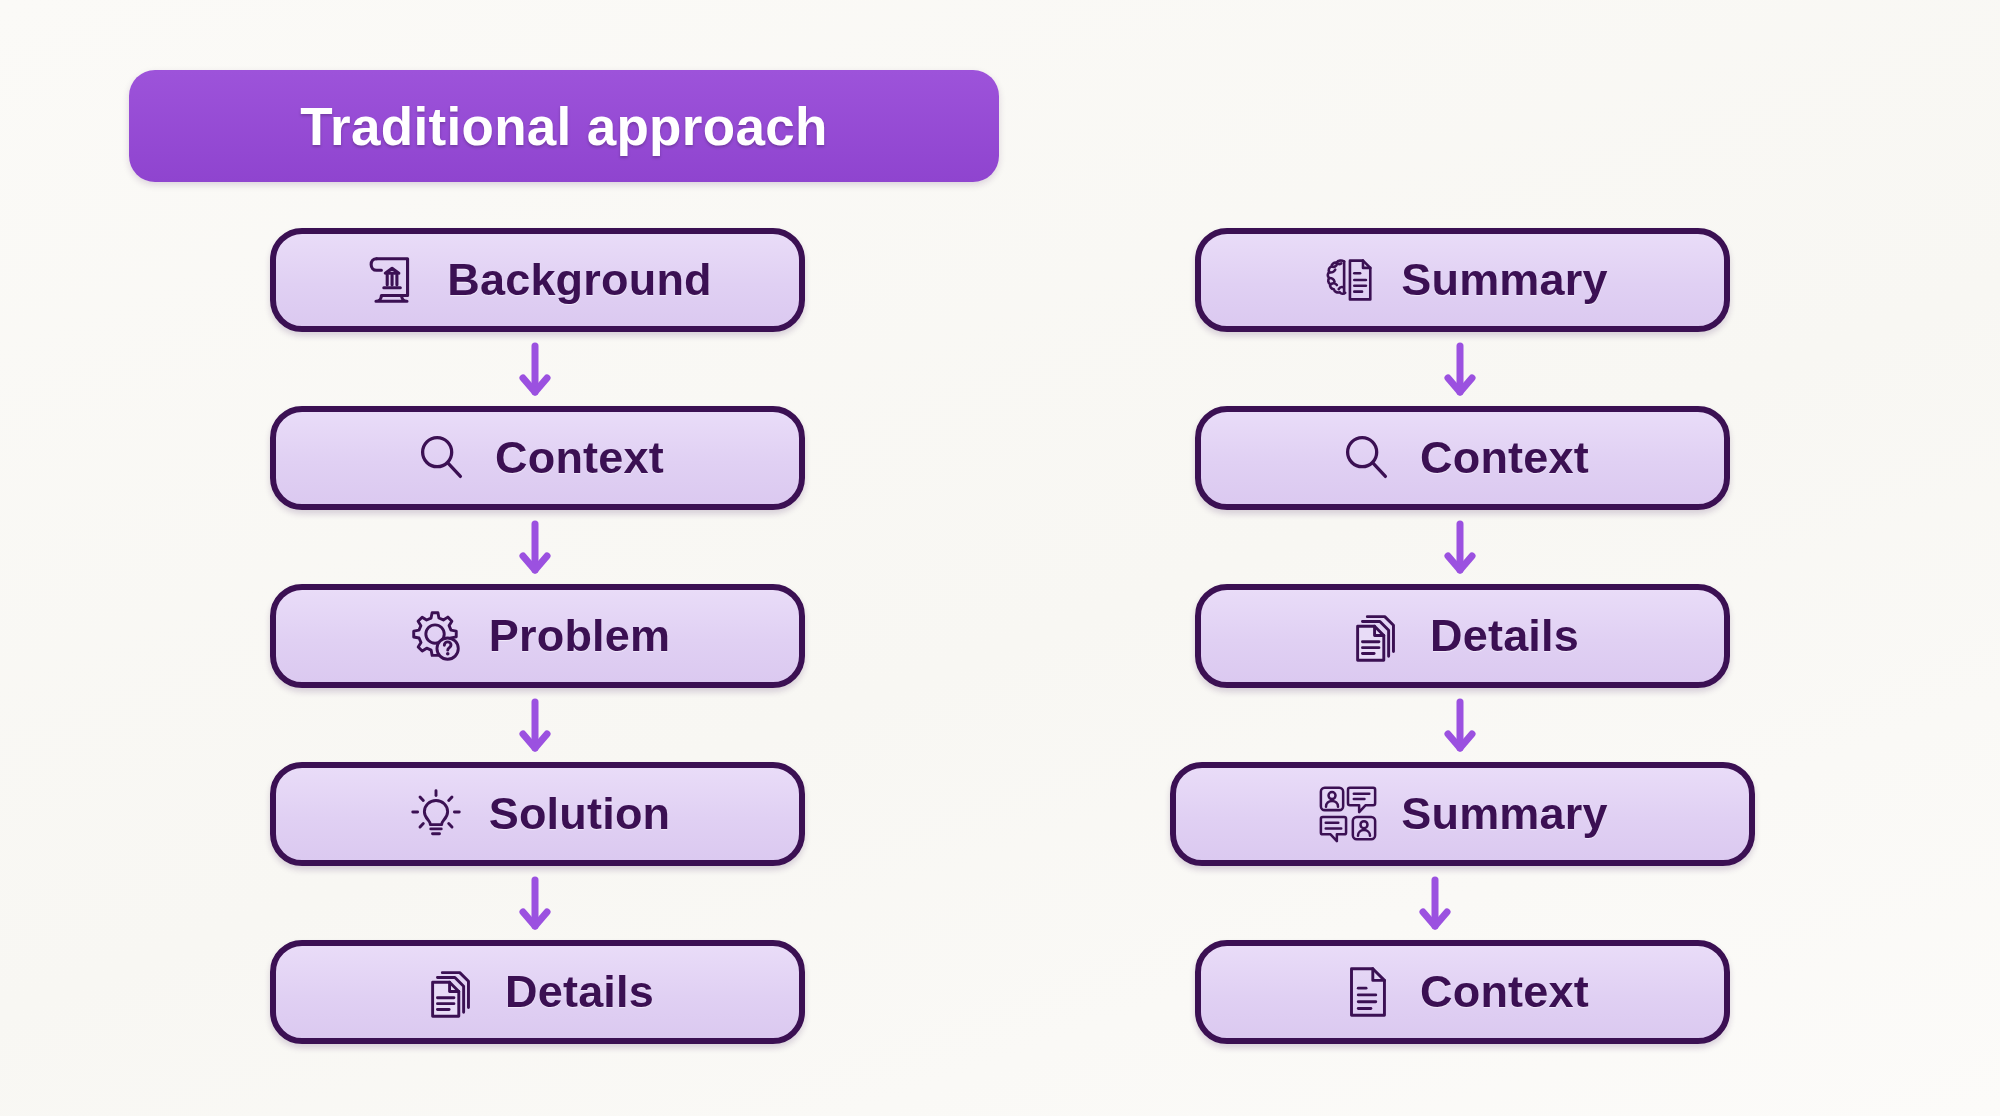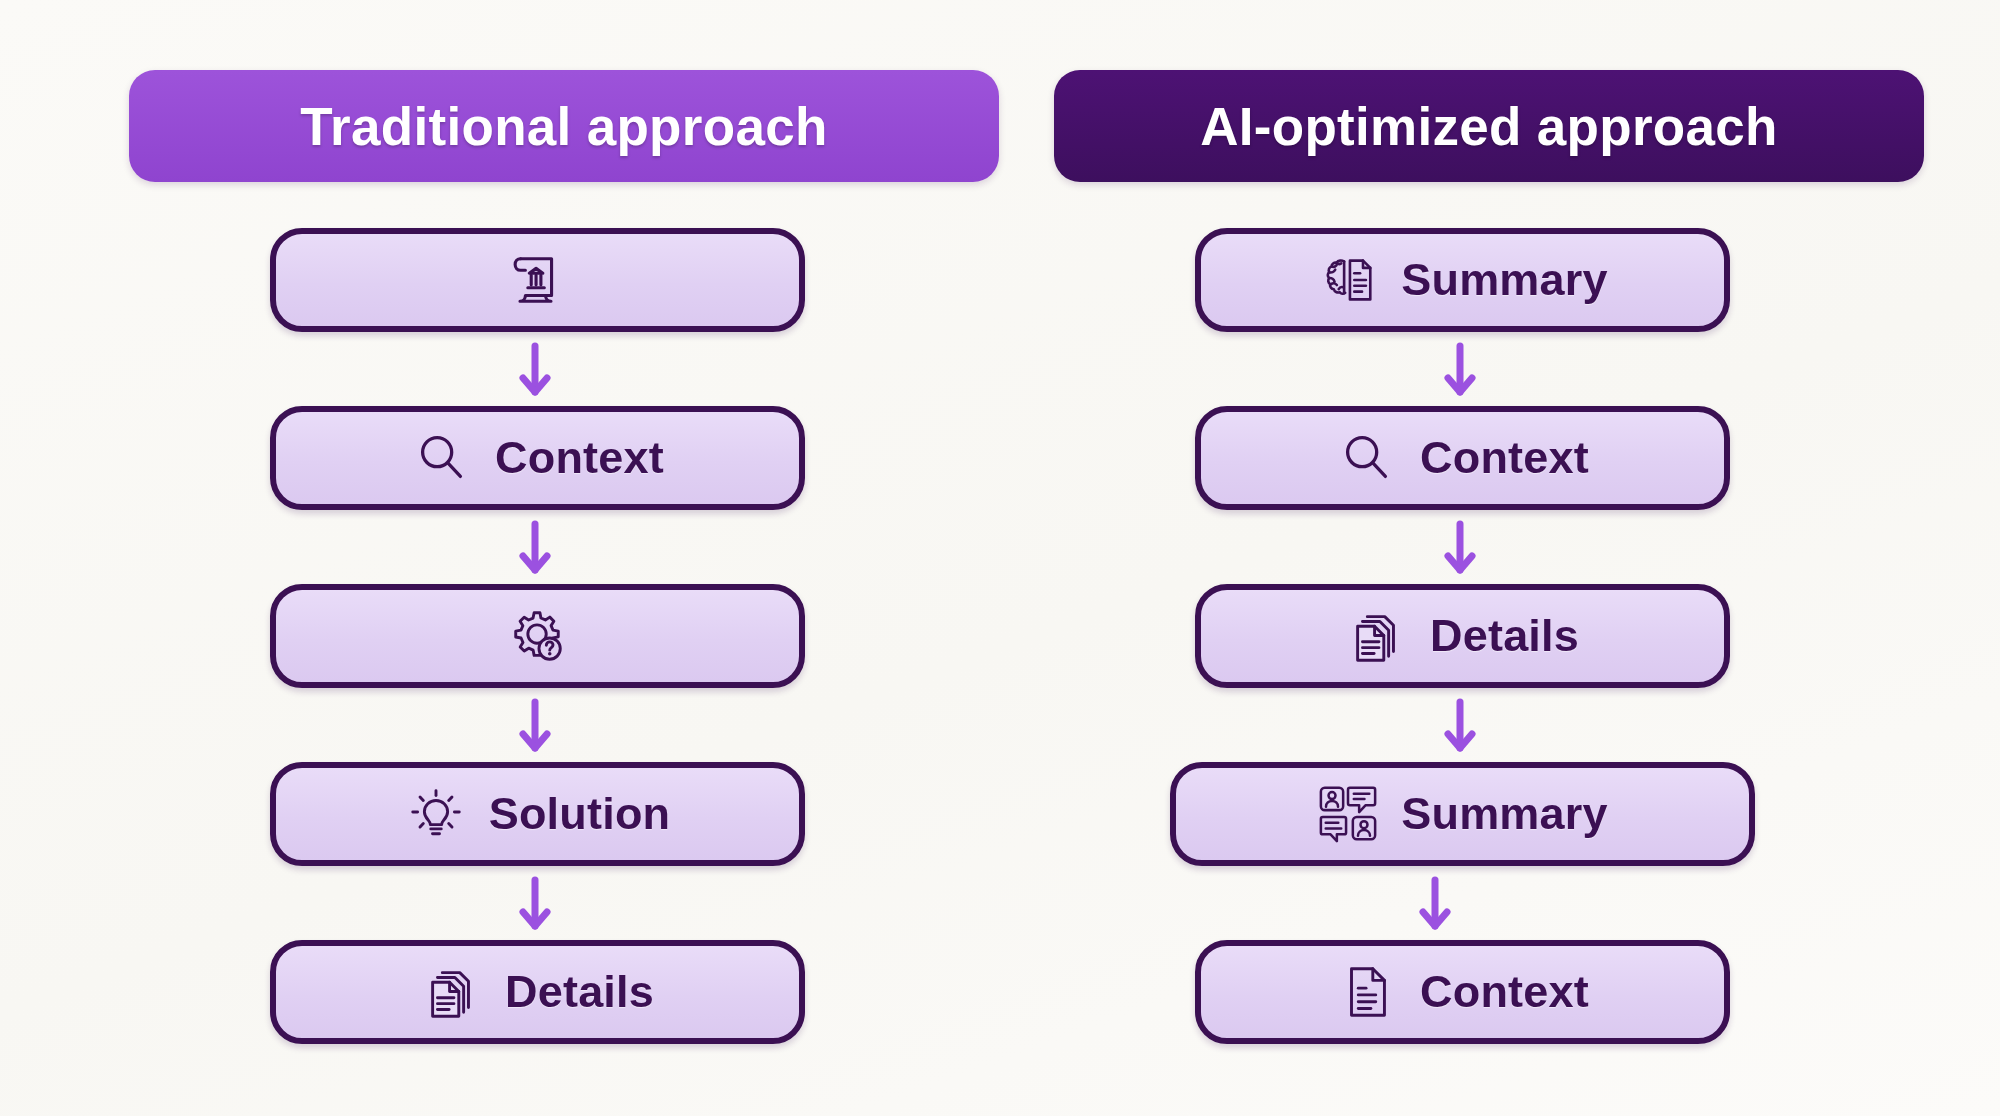--- a/index.html
+++ b/index.html
@@ -143,20 +143,21 @@
           <span class="node-icon">
             <svg width="62" height="62" viewBox="0 0 64 64" fill="none" stroke="#3b1053" stroke-width="3.2" stroke-linecap="round" stroke-linejoin="round">
               <path d="M14 10h32v38H20"></path>
               <path d="M14 10c-3.4 0-5.6 2.6-5.6 6s2.2 6 5.6 6h5"></path>
               <path d="M19 48c0 3.6-2.4 6-5.6 6h32c-3.2 0-5.6-2.4-5.6-6"></path>
               <path d="M30 20l-7 5h14l-7-5z"></path>
               <path d="M25 27v10M30 27v10M35 27v10"></path>
               <path d="M21.5 40h17"></path>
             </svg>
           </span>
+          <span class="node-label">Background</span>
         </div>
         <div class="arrow">
           <svg width="34" height="58" viewBox="0 0 34 58" fill="none" stroke="#9b51e0" stroke-width="7" stroke-linecap="round" stroke-linejoin="round">
             <path d="M17 4v46"></path>
             <path d="M5 36l12 14 12-14"></path>
           </svg>
         </div>
       </div>
 
       <div class="flow-row">
@@ -181,20 +182,21 @@
         <div class="node">
           <span class="node-icon">
             <svg width="62" height="62" viewBox="0 0 64 64" fill="none" stroke="#3b1053" stroke-width="3" stroke-linecap="round" stroke-linejoin="round">
               <path d="M28 8h6l1 5.4 4.6 2 4.6-2.9 4.2 4.2-2.9 4.6 2 4.6 5.4 1v6l-5.4 1-2 4.6 2.9 4.6-4.2 4.2-4.6-2.9-4.6 2L34 52h-6l-1-5.4-4.6-2-4.6 2.9-4.2-4.2 2.9-4.6-2-4.6L9 33v-6l5.4-1 2-4.6-2.9-4.6 4.2-4.2 4.6 2.9 4.6-2L28 8z"></path>
               <circle cx="31" cy="30" r="9.5"></circle>
               <circle cx="44" cy="45" r="11" fill="#e0d0f3"></circle>
               <path d="M40.6 41.5c0-2 1.6-3.4 3.5-3.4s3.4 1.4 3.4 3.3c0 2.6-3.4 2.6-3.4 5.2"></path>
               <path d="M44.1 50.4h0.05" stroke-width="3.6"></path>
             </svg>
           </span>
+          <span class="node-label">Problem</span>
         </div>
         <div class="arrow">
           <svg width="34" height="58" viewBox="0 0 34 58" fill="none" stroke="#9b51e0" stroke-width="7" stroke-linecap="round" stroke-linejoin="round">
             <path d="M17 4v46"></path>
             <path d="M5 36l12 14 12-14"></path>
           </svg>
         </div>
       </div>
 
       <div class="flow-row">
@@ -238,23 +240,20 @@
           </span>
           <span class="node-label">Details</span>
         </div>
       </div>
 
     </div>
   </div>
 
   <div class="column right">
 
-    <div class="header-pill optimized">
-      <span class="header-label">AI-optimized approach</span>
-    </div>
 
     <div class="flow">
 
       <div class="flow-row">
         <div class="node">
           <span class="node-icon">
             <svg width="62" height="62" viewBox="0 0 64 64" fill="none" stroke="#3b1053" stroke-width="2.7" stroke-linecap="round" stroke-linejoin="round">
               <path d="M28 13c-2.4-1.7-6.2-1.4-7.8 1.1-2.6-0.5-5.2 1.3-5.2 4 -2.5 0.8-3.6 3.6-2.3 5.8 -2 1.4-2.1 4.6-0.2 6.1 -1.6 1.9-1.1 5 1.1 6.2 -0.7 2.5 1.1 5.2 3.8 5.3 0.6 2.6 3.6 4.1 6 3 1.2 1.9 4 2.3 5.7 0.8"></path>
               <path d="M28 13v32.3"></path>
               <path d="M20.2 14.1c1.3 1.4 3.4 1.7 4.8 0.8"></path>

